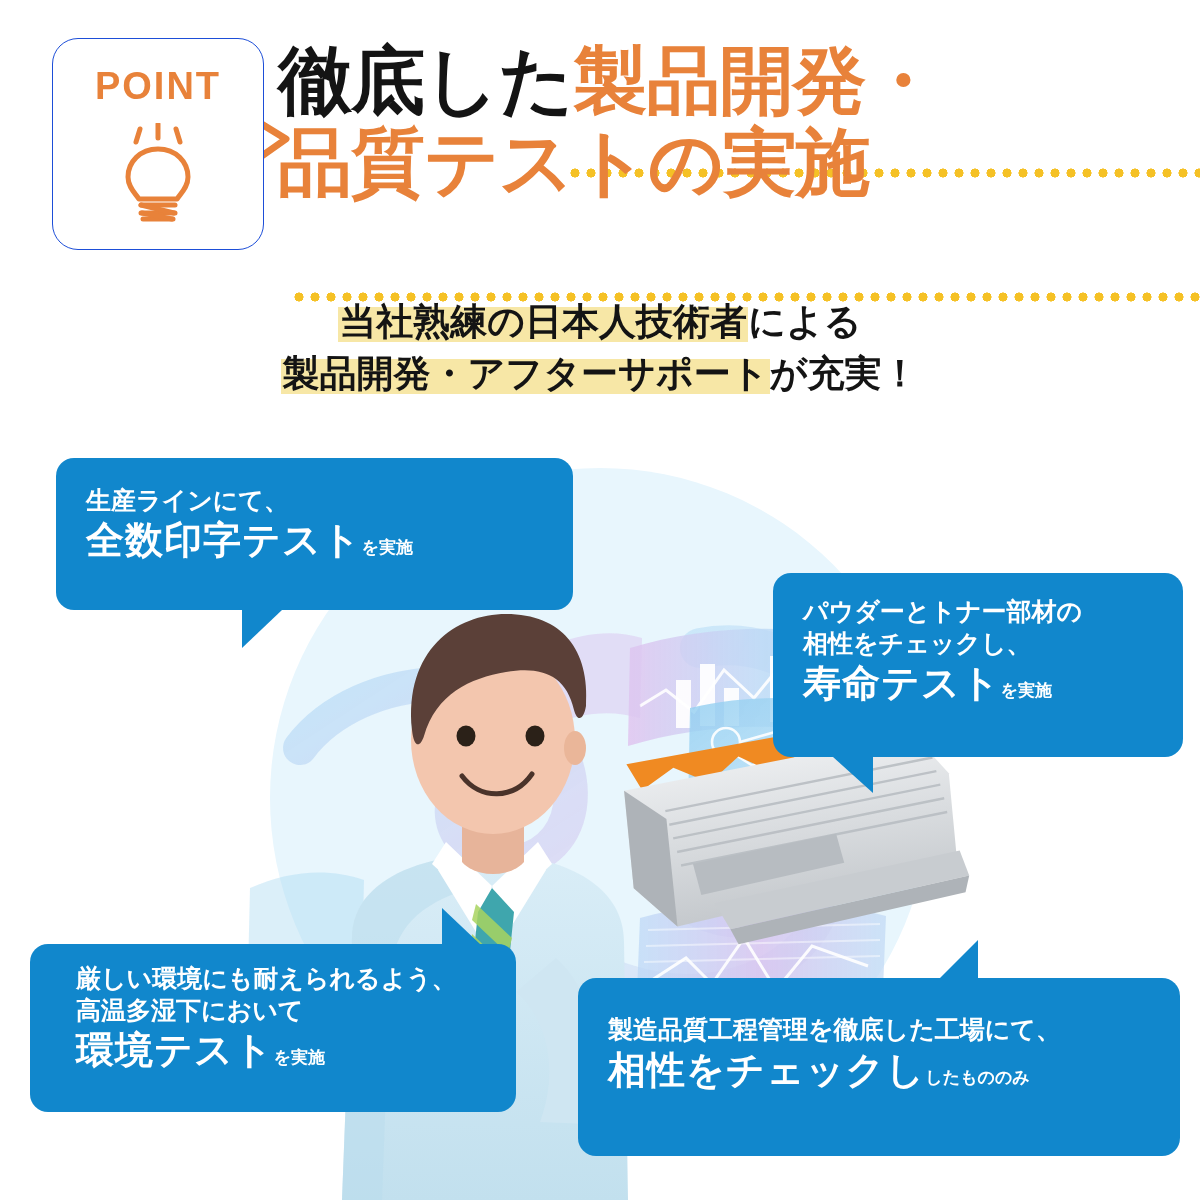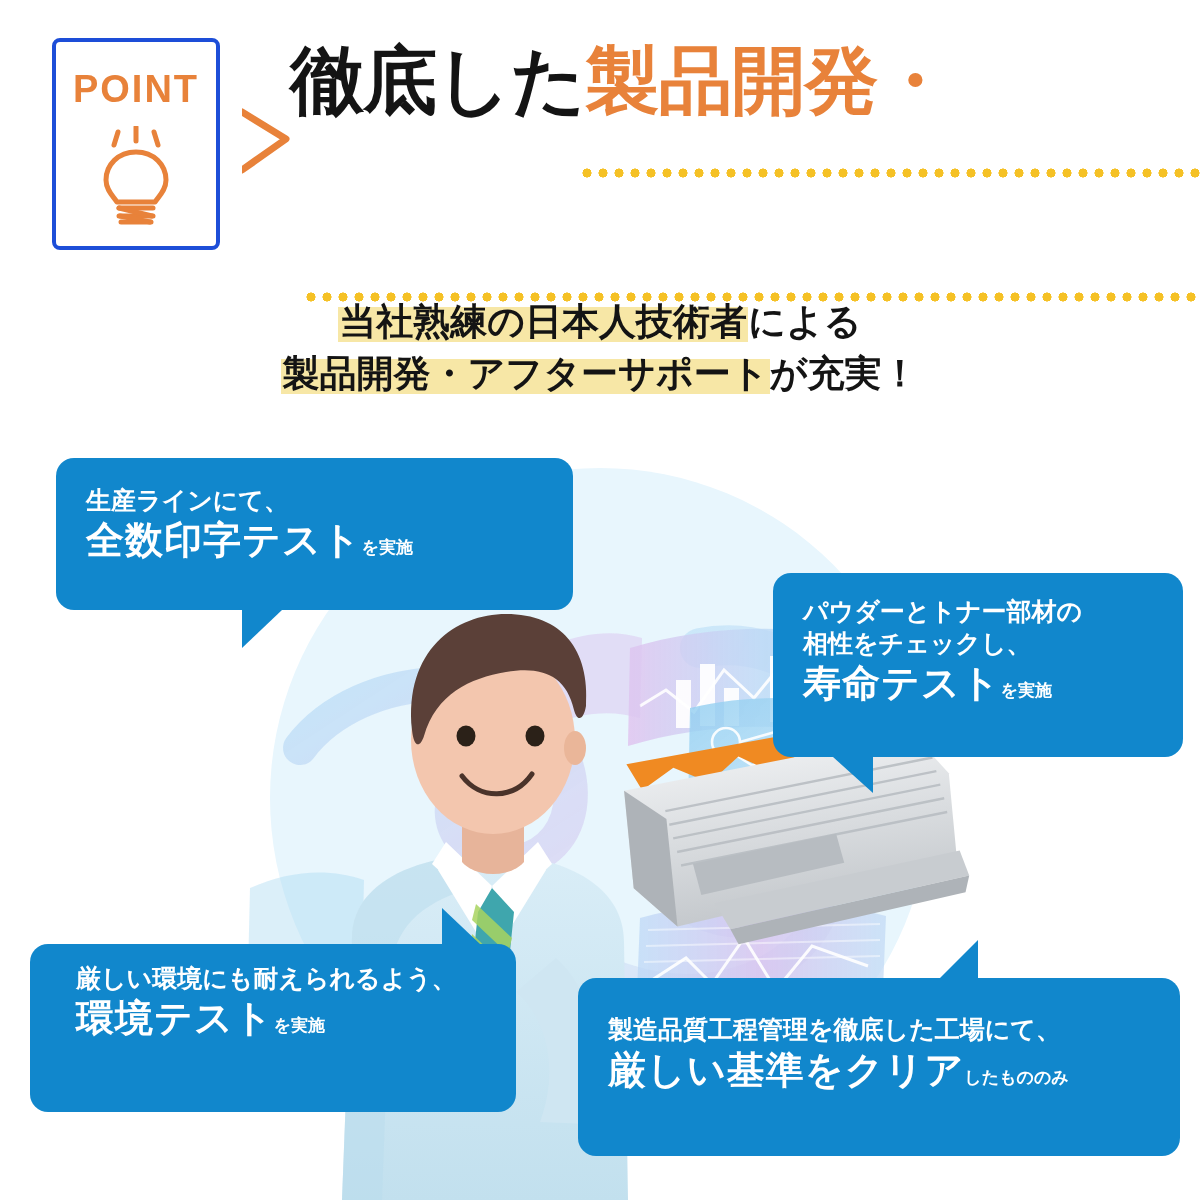--- a/index.html
+++ b/index.html
@@ -17,24 +17,24 @@
     height: 1200px;
     overflow: hidden;
     background: #ffffff;
   }
 
   
   .point-badge {
     position: absolute;
     left: 52px;
     top: 38px;
-    width: 168px;
+    width: 212px;
     height: 212px;
-    border: 4px solid #1d4ed8;
-    border-radius: 8px;
+    border: 1px solid #1d4ed8;
+    border-radius: 26px;
     box-sizing: border-box;
     background: #ffffff;
     z-index: 6;
   }
   .point-label {
     position: absolute;
     top: 26px;
     left: 0;
     width: 100%;
     text-align: center;
@@ -59,21 +59,21 @@
     top: 108px;
     width: 0;
     height: 0;
     z-index: 5;
   }
   .badge-tail svg { display:block; }
 
   
   .title-block {
     position: absolute;
-    left: 290px;
+    left: 278px;
     top: 40px;
     width: 900px;
     z-index: 4;
   }
   .title-line {
     position: relative;
     font-size: 74px;
     line-height: 82px;
     font-weight: bold;
     letter-spacing: -1px;
@@ -213,20 +213,21 @@
         </g>
         <path d="M31 82 L64 90" stroke="#e8823a" stroke-width="5" fill="none" stroke-linecap="round"></path>
         <path d="M32 90 L62 96" stroke="#e8823a" stroke-width="5" fill="none" stroke-linecap="round"></path>
       </svg>
     </div>
   </div>
 
   <div class="title-block">
     <div class="title-line"><span class="t-black">徹底した</span><span class="t-orange">製品開発・</span></div>
     <div class="dot-rule" id="dots1"></div>
+    <div class="title-line"><span class="t-orange">品質テストの実施</span></div>
     <div class="dot-rule" id="dots2"></div>
   </div>
 
   <div class="subtitle">
     <div class="sub-line"><span class="hl">当社熟練の日本人技術者</span><span>による</span></div>
     <div class="sub-line"><span class="hl">製品開発・アフターサポート</span><span>が充実！</span></div>
   </div>
 
   <div class="stage">
     <svg width="1200" height="782" viewBox="0 0 1200 782">
@@ -391,25 +392,26 @@
       <div class="cl"><span class="small">パウダーとトナー部材の</span></div>
       <div class="cl"><span class="small">相性をチェックし、</span></div>
       <div class="cl"><span class="big">寿命テスト</span><span class="mid">を実施</span></div>
     </div>
   </div>
 
   <div class="callout" id="callout-env">
     <div class="tail" id="tail-env"></div>
     <div class="ctext" style="top:18px;margin-left:16px;">
       <div class="cl"><span class="small">厳しい環境にも耐えられるよう、</span></div>
+      <div class="cl"><span class="small">高温多湿下において</span></div>
       <div class="cl"><span class="big">環境テスト</span><span class="mid">を実施</span></div>
     </div>
   </div>
 
   <div class="callout" id="callout-standard">
     <div class="tail" id="tail-standard"></div>
     <div class="ctext" style="top:36px;font-family:Liberation Serif, serif;">
       <div class="cl"><span class="small">製造品質工程管理を徹底した工場にて、</span></div>
-      <div class="cl"><span class="big">厳しい基準をクリア</span><span class="mid">したもののみ</span></div>
+      <div class="cl"><span class="big">相性をチェックし</span><span class="mid">したもののみ</span></div>
     </div>
   </div>
 
 </div>
 
 </body></html>

